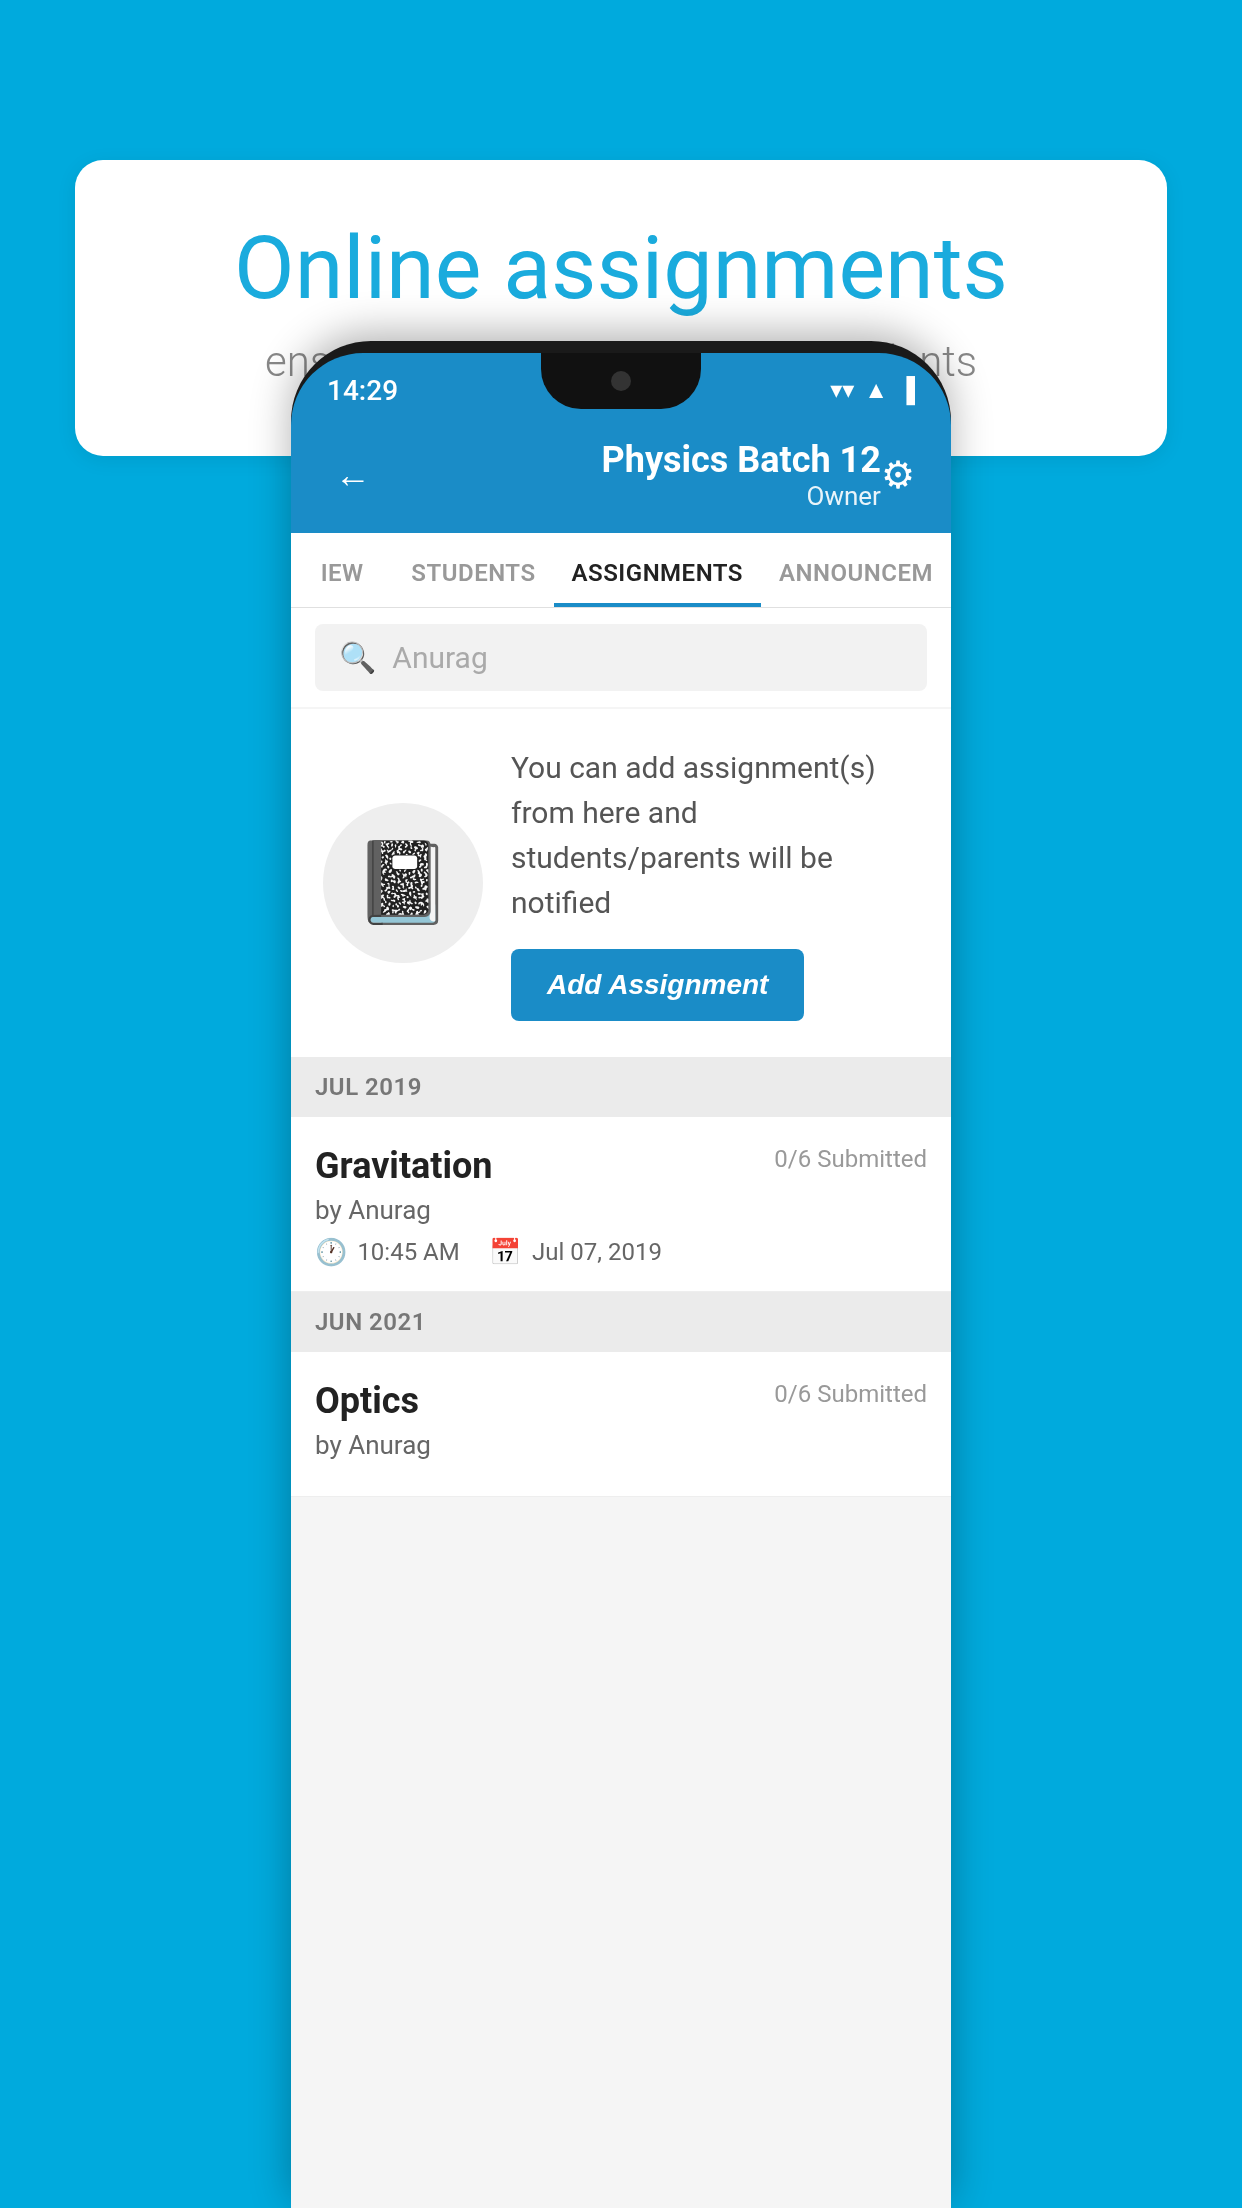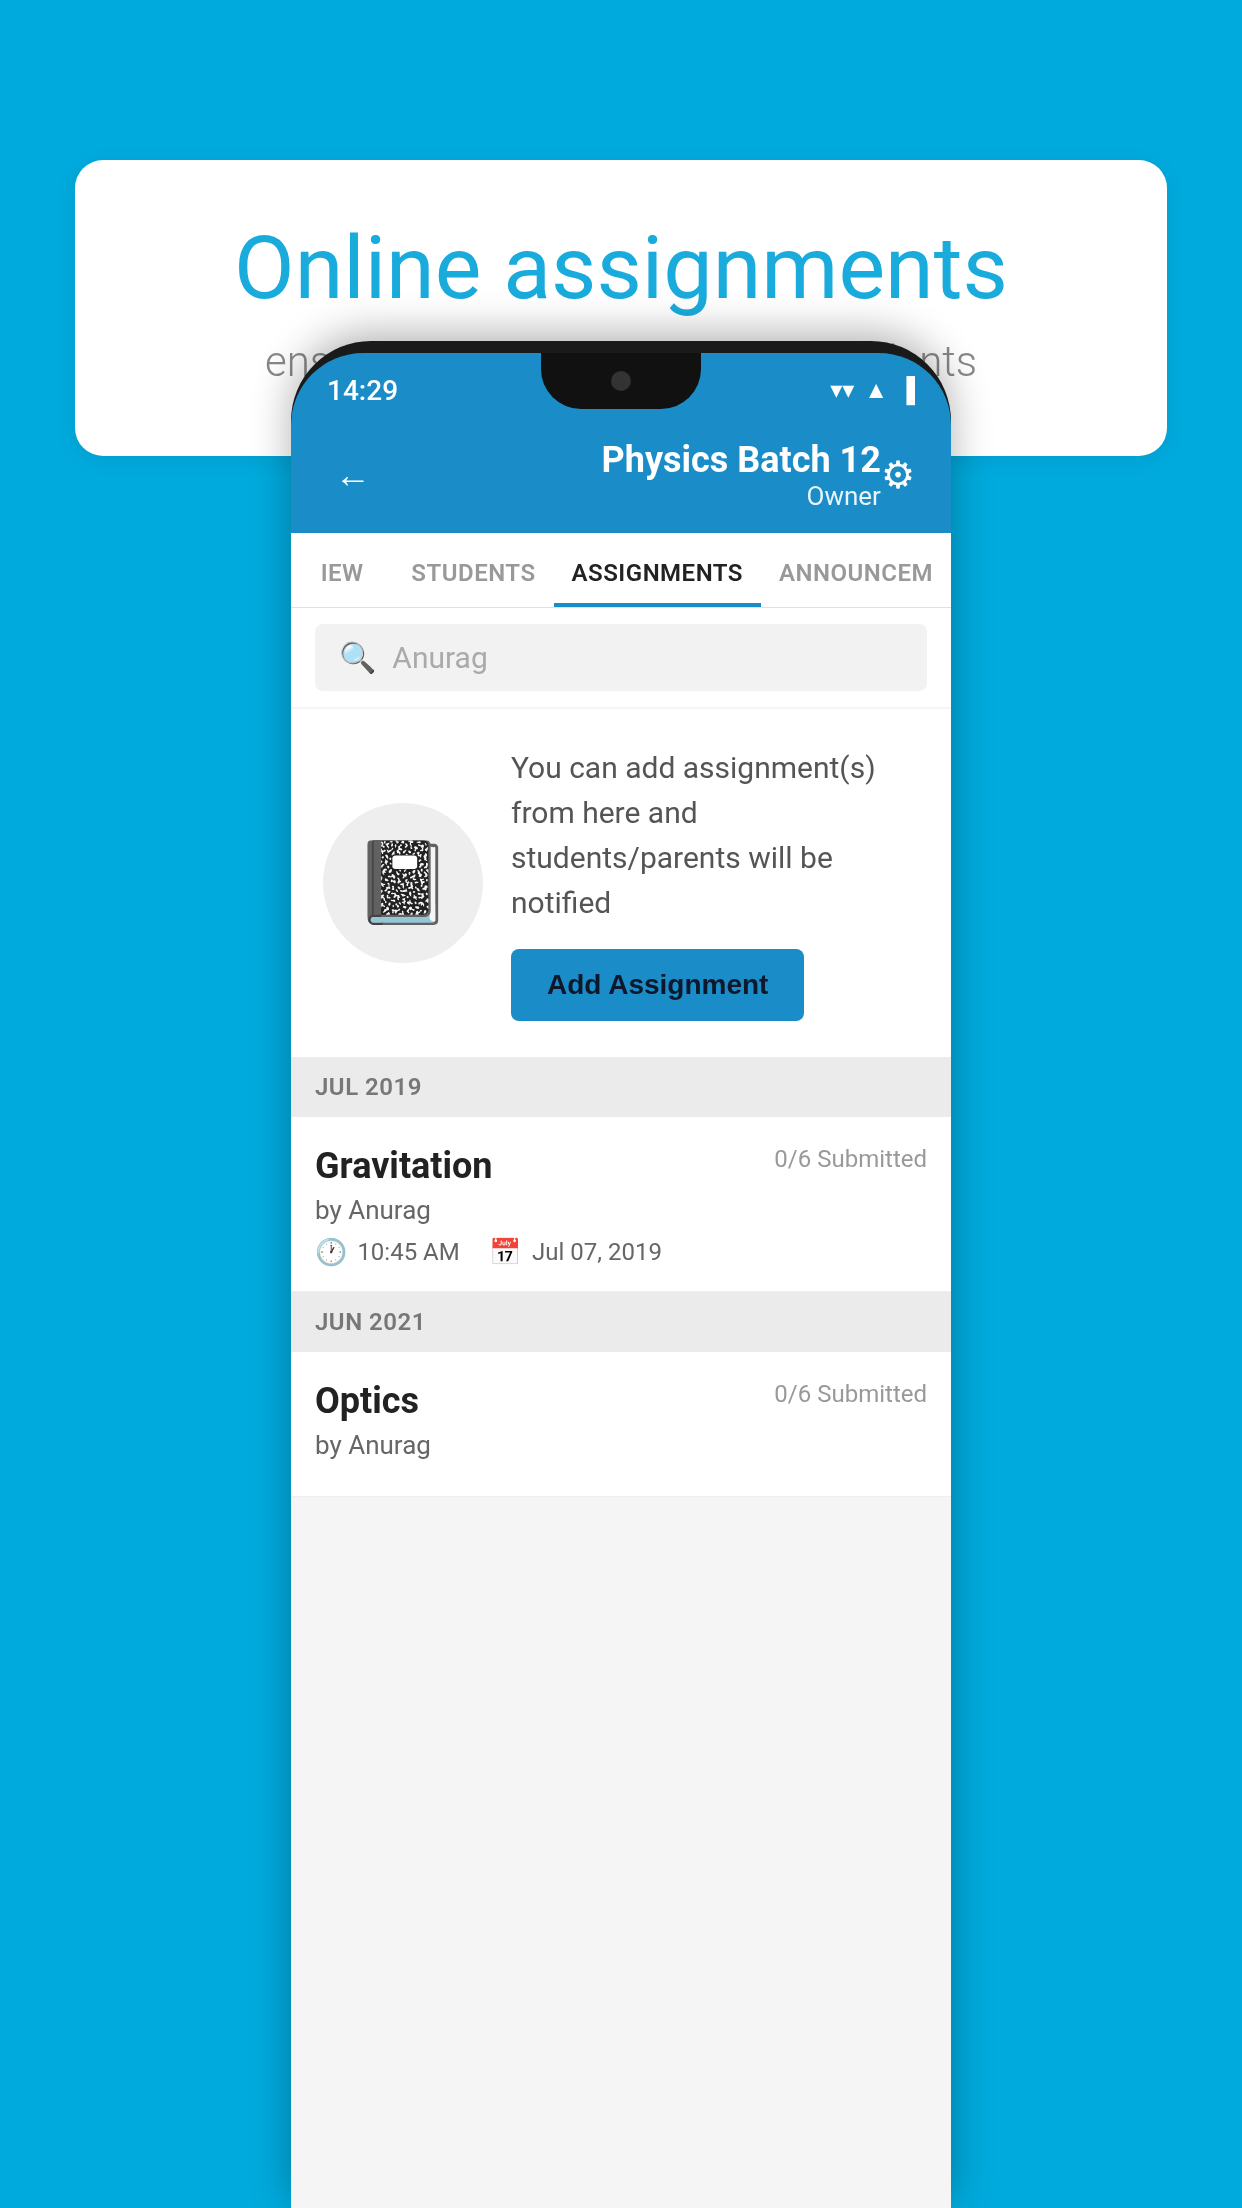--- a/index.html
+++ b/index.html
@@ -242,27 +242,28 @@
       flex: 1;
     }
     .promo-description {
       font-size: 30px;
       color: #555;
       line-height: 1.5;
       margin-bottom: 24px;
     }
     .add-assignment-btn {
       background: #1a8cc7;
-      color: #0f172a;
+      color: #ffffff;
       border: none;
       border-radius: 8px;
       padding: 20px 36px;
       font-size: 28px;
       font-weight: 600;
       cursor: pointer;
+      font-style: italic;
     }
 
     
     .section-header {
       background: #ebebeb;
       padding: 16px 24px;
       font-size: 24px;
       color: #777;
       font-weight: 600;
       letter-spacing: 0.5px;

